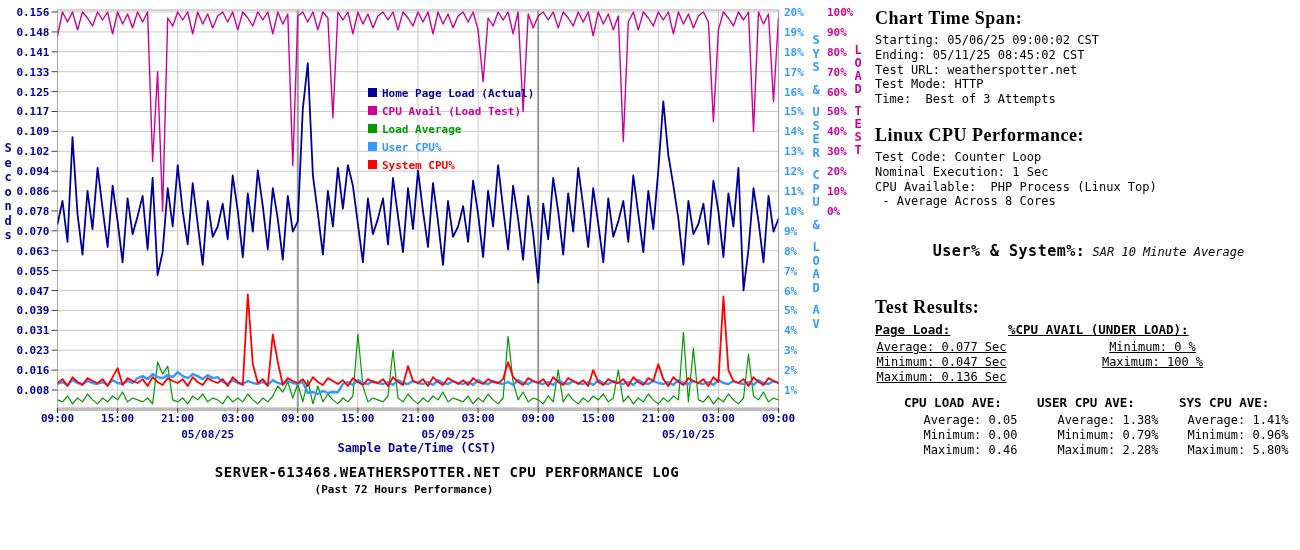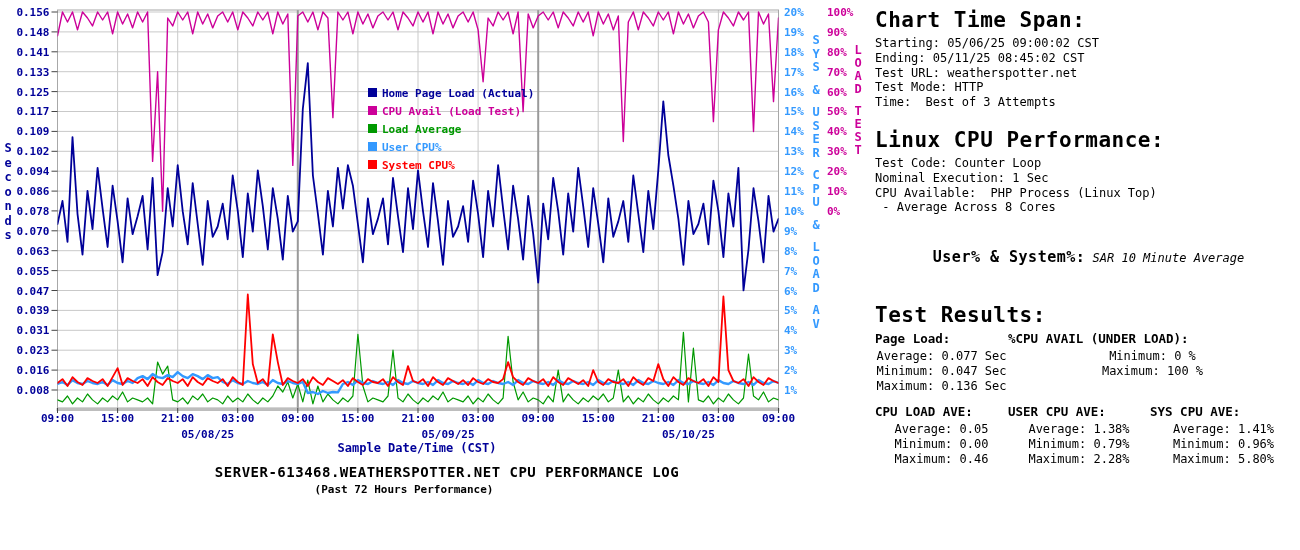--- a/index.html
+++ b/index.html
@@ -1,27 +1,27 @@
 <!DOCTYPE html>
 <html><head>
 <meta charset="utf-8">
 <style>
   html,body{margin:0;padding:0;background:#fff;}
   #app{position:relative;width:1300px;height:550px;background:#ffffff;overflow:hidden;
        font-family:"DejaVu Sans Mono","Liberation Mono",monospace;color:#000;}
   svg{font-family:"DejaVu Sans Mono","Liberation Mono",monospace;}
   .panel{position:absolute;left:875px;top:4px;width:422px;}
-  .h1{font-size:21px;font-weight:bold;letter-spacing:.5px;margin:18px 0 4px 0;white-space:pre;}
+  .h1{font-size:18px;font-weight:bold;letter-spacing:.5px;margin:18px 0 4px 0;white-space:pre;font-family:Liberation Serif, serif;}
   .sec:first-child .h1{margin-top:4px;}
   .ln{font-size:12px;line-height:14.8px;white-space:pre;}
   .inline-sec{margin-top:13px;white-space:pre;}
   .h1i{font-size:15px;font-weight:bold;letter-spacing:.5px;}
   .lni{font-size:12px;font-style:italic;}
-  .grid-a{display:grid;grid-template-columns:133px 1fr;margin-top:2px;}
-  .grid-b{display:grid;grid-template-columns:133px 142px 1fr;margin-top:10px;}
+  .grid-a{display:grid;grid-template-columns:133px 1fr;margin-top:2px;text-decoration:underline;}
+  .grid-b{display:grid;grid-template-columns:133px 142px 1fr;margin-top:10px;margin-left:29px;}
   .gtitle{font-size:12.5px;font-weight:bold;white-space:pre;margin-bottom:3px;line-height:15px;}
   .group .ln{line-height:15px;text-align:center;}
 </style>
 </head>
 <body>
 
 <div id="app">
 
   <svg id="chart-svg" width="875" height="550" viewBox="0 0 875 550">
 

